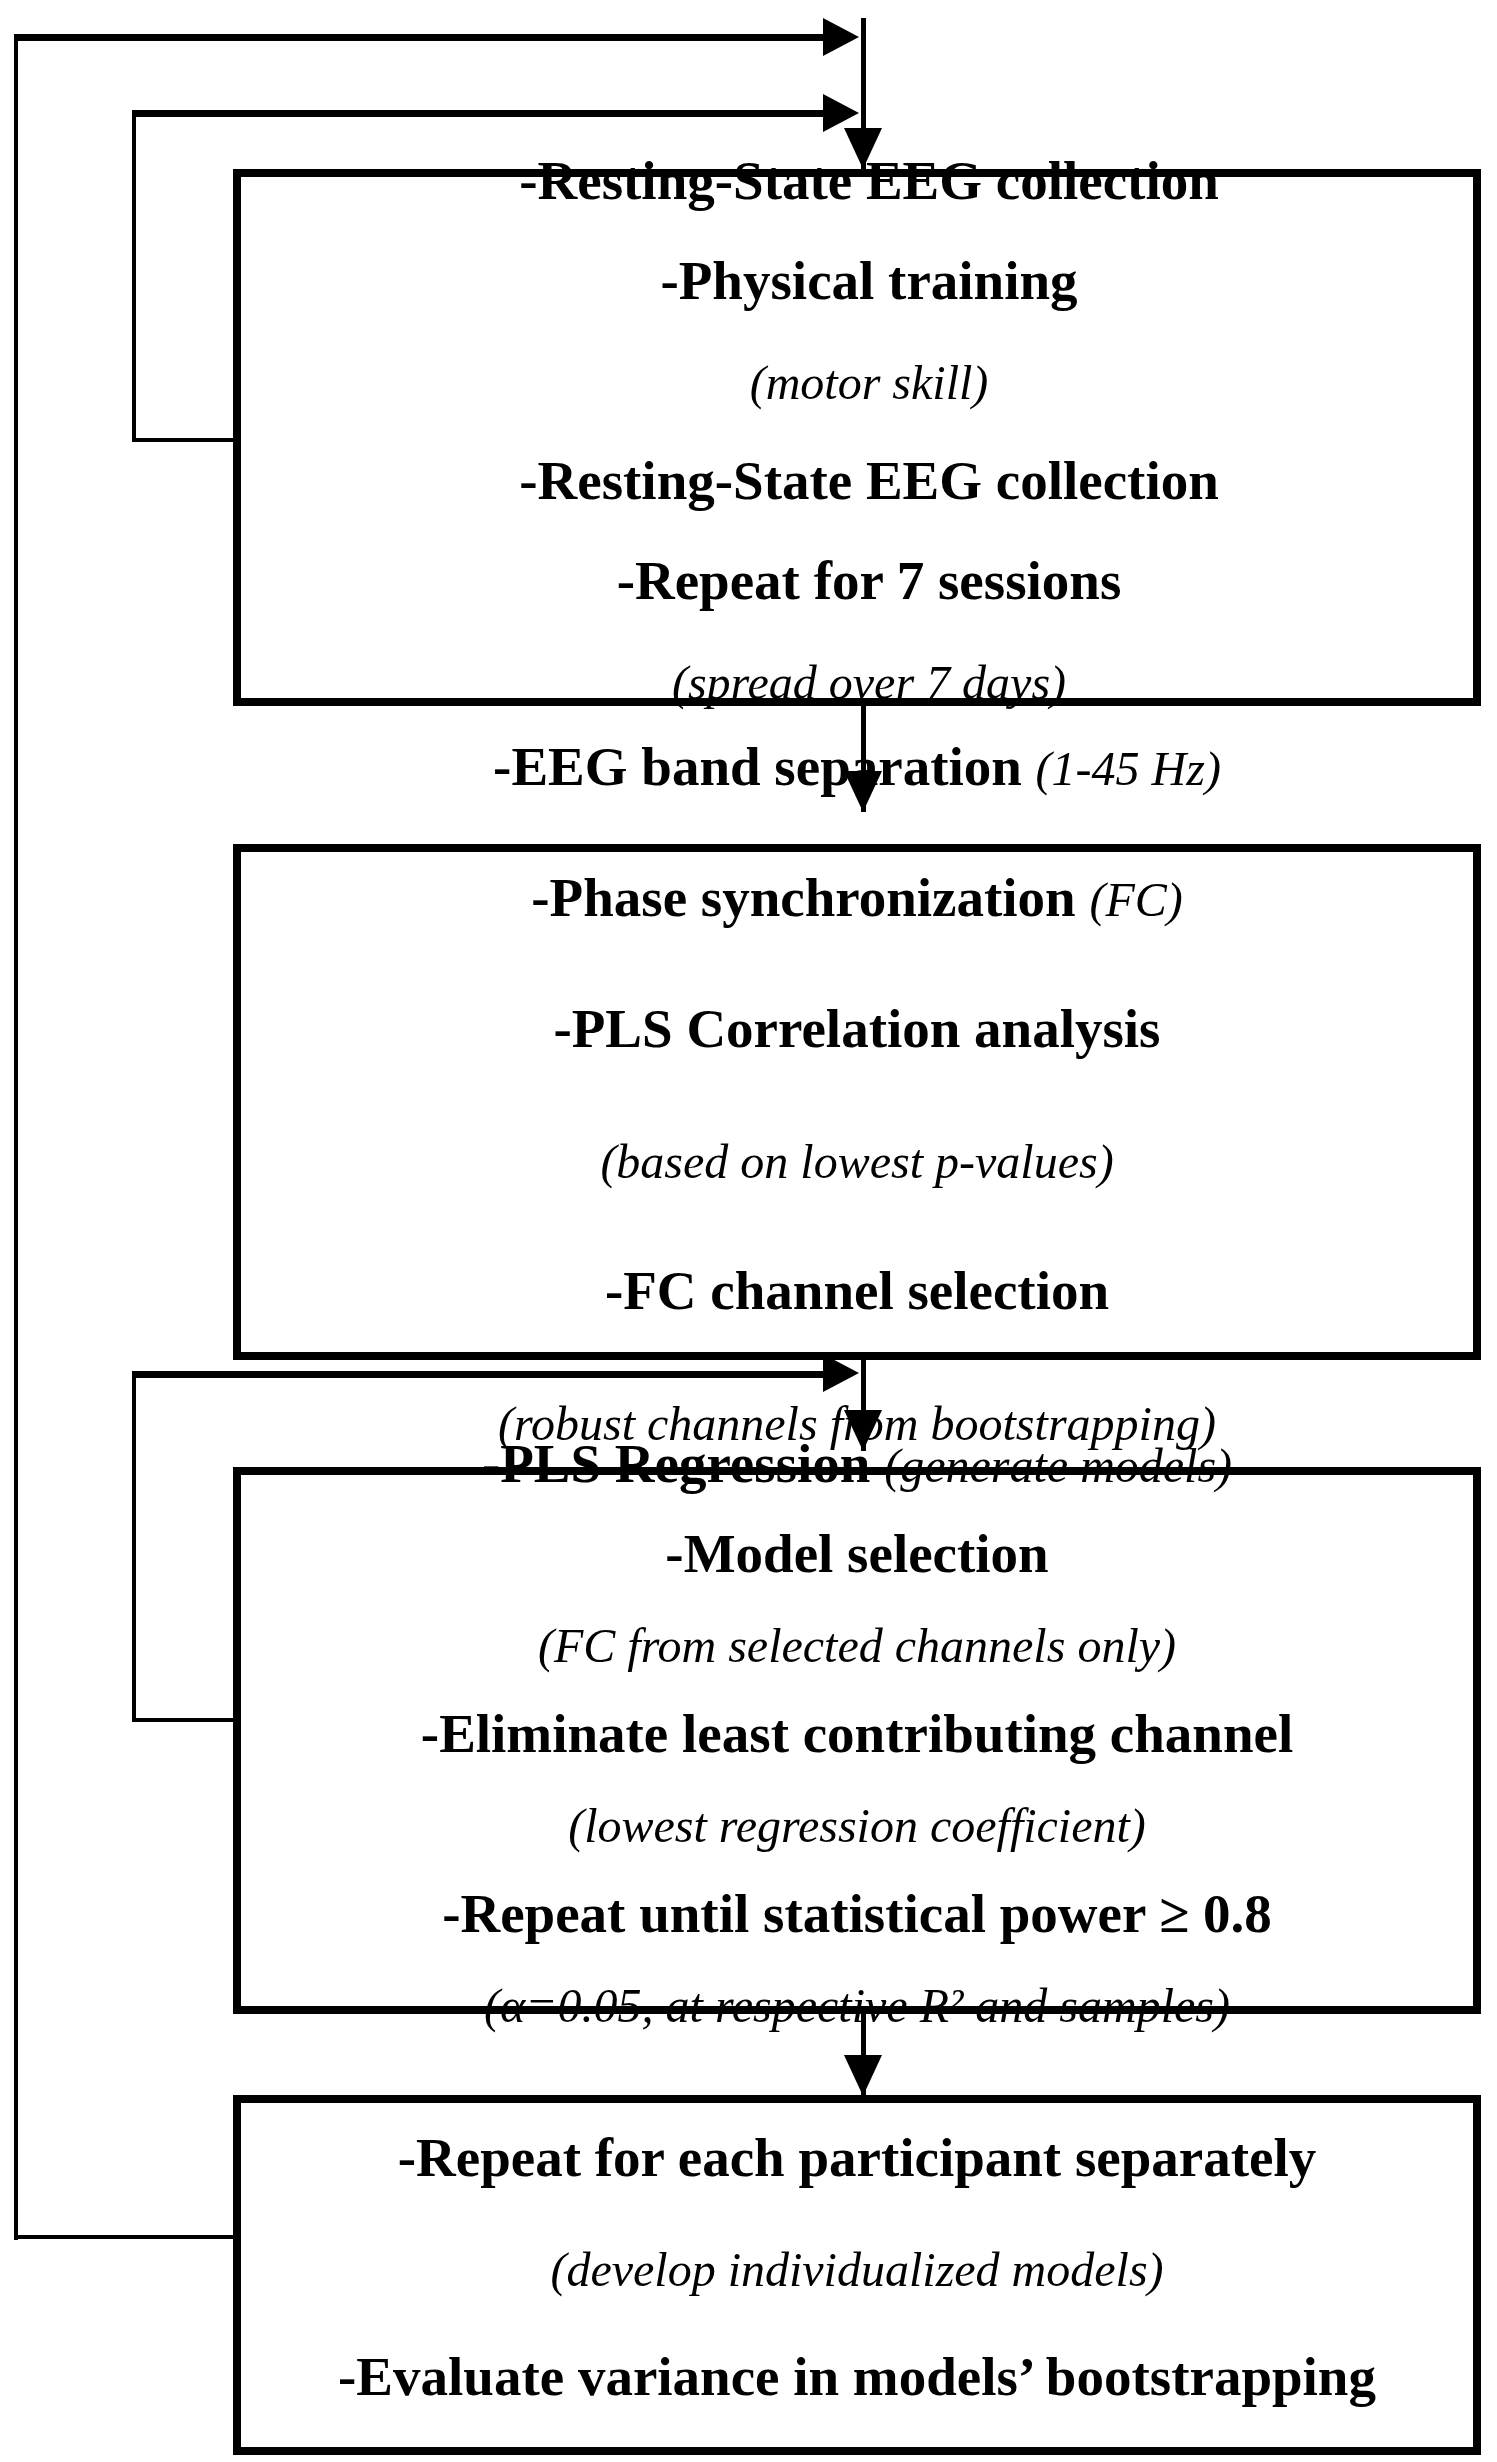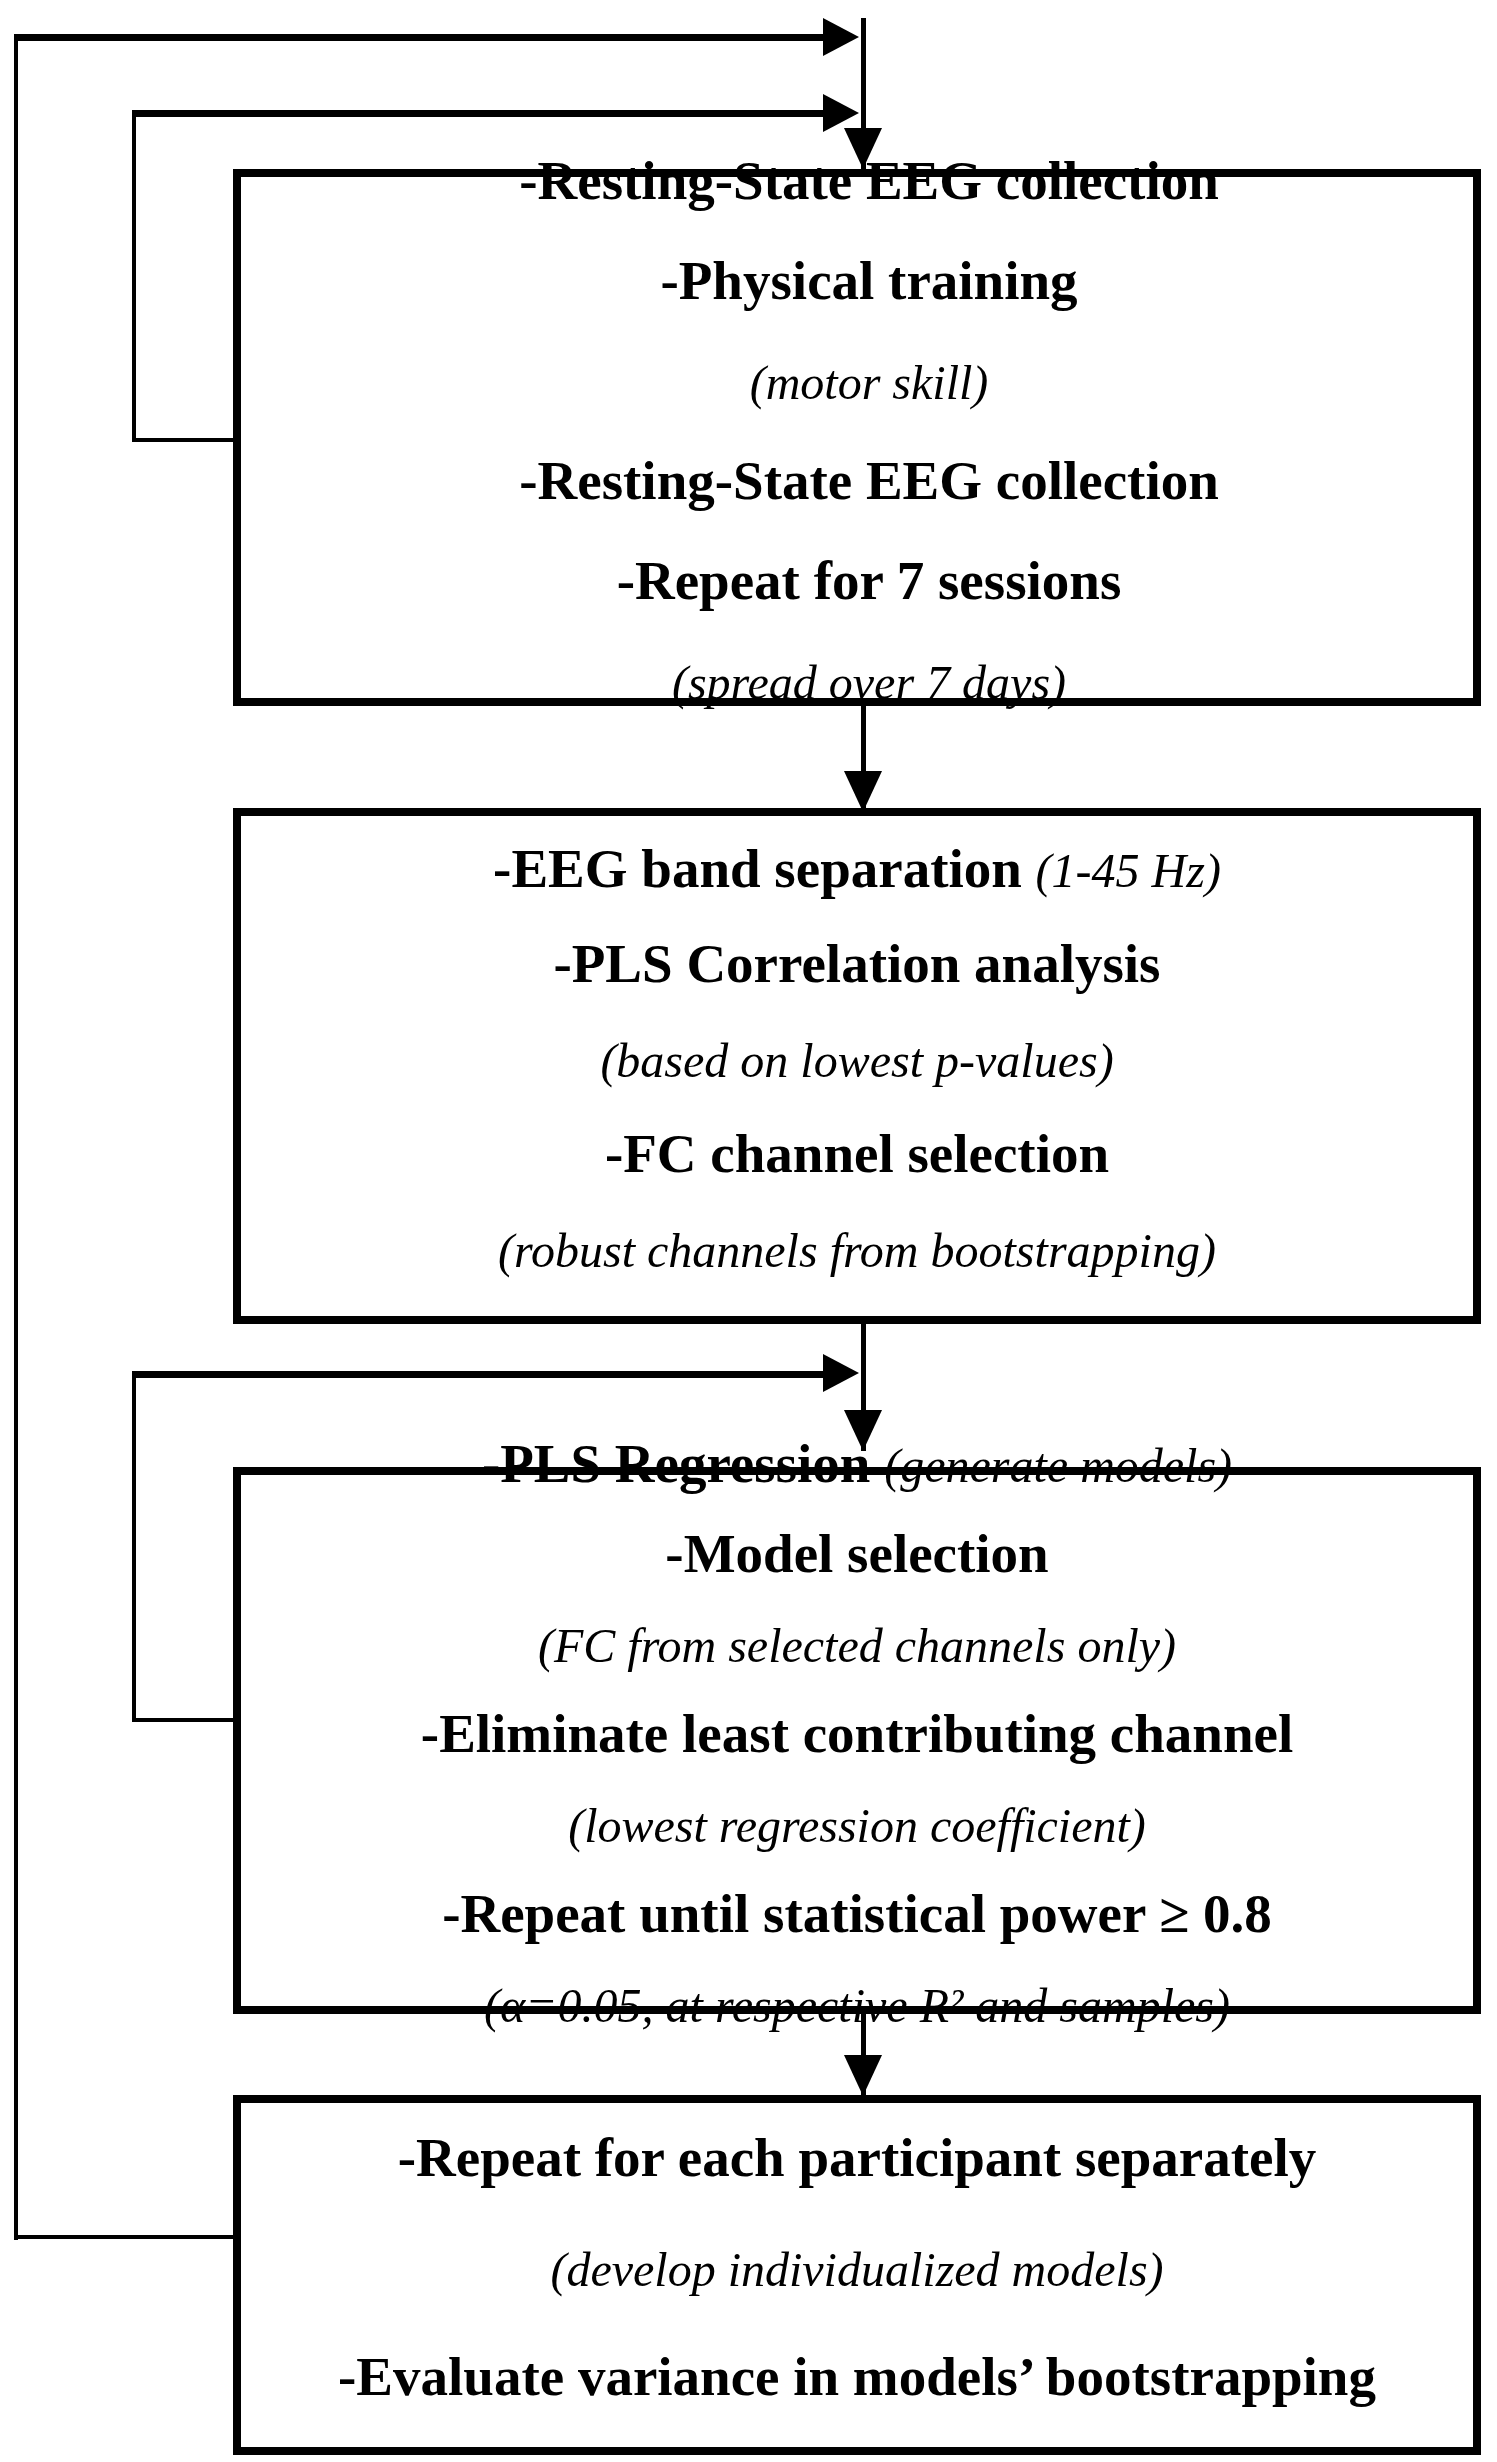--- a/index.html
+++ b/index.html
@@ -24,21 +24,21 @@
     width: 1248px;
     box-sizing: border-box;
     border: 8.7px solid #000000;
     background: #ffffff;
     display: flex;
     flex-direction: column;
     justify-content: center;
     align-items: center;
   }
   #box-collect  { top: 169px;  height: 537px; padding-left: 24px; }
-  #box-analyze  { top: 808px; height: 516px; }
+  #box-analyze  { top: 844px; height: 516px; gap: 36px; }
   #box-model    { top: 1467px; height: 547px; }
   #box-evaluate { top: 2095px; height: 360px; justify-content: space-evenly; }
 
   .row {
     display: block;
     text-align: center;
     white-space: nowrap;
   }
   #box-collect .row  { line-height: 85px; }
   #box-analyze .row  { line-height: 80px; }
@@ -131,20 +131,21 @@
     <div class="row"><span class="b">-Resting-State EEG collection</span><span class="i"></span></div>
     <div class="row"><span class="b">-Physical training</span><span class="i"></span></div>
     <div class="row"><span class="b"></span><span class="i">(motor skill)</span></div>
     <div class="row"><span class="b">-Resting-State EEG collection</span><span class="i"></span></div>
     <div class="row"><span class="b">-Repeat for 7 sessions</span><span class="i"></span></div>
     <div class="row"><span class="b"></span><span class="i">(spread over 7 days)</span></div>
   </div>
 
   <div class="flow-box" id="box-analyze">
     <div class="row"><span class="b">-EEG band separation </span><span class="i">(1-45 Hz)</span></div>
+    <div class="row"><span class="b">-Phase synchronization </span><span class="i">(FC)</span></div>
     <div class="row"><span class="b">-PLS Correlation analysis</span><span class="i"></span></div>
     <div class="row"><span class="b"></span><span class="i">(based on lowest p-values)</span></div>
     <div class="row"><span class="b">-FC channel selection</span><span class="i"></span></div>
     <div class="row"><span class="b"></span><span class="i">(robust channels from bootstrapping)</span></div>
   </div>
 
   <div class="flow-box" id="box-model">
     <div class="row"><span class="b">-PLS Regression </span><span class="i">(generate models)</span></div>
     <div class="row"><span class="b">-Model selection</span><span class="i"></span></div>
     <div class="row"><span class="b"></span><span class="i">(FC from selected channels only)</span></div>

